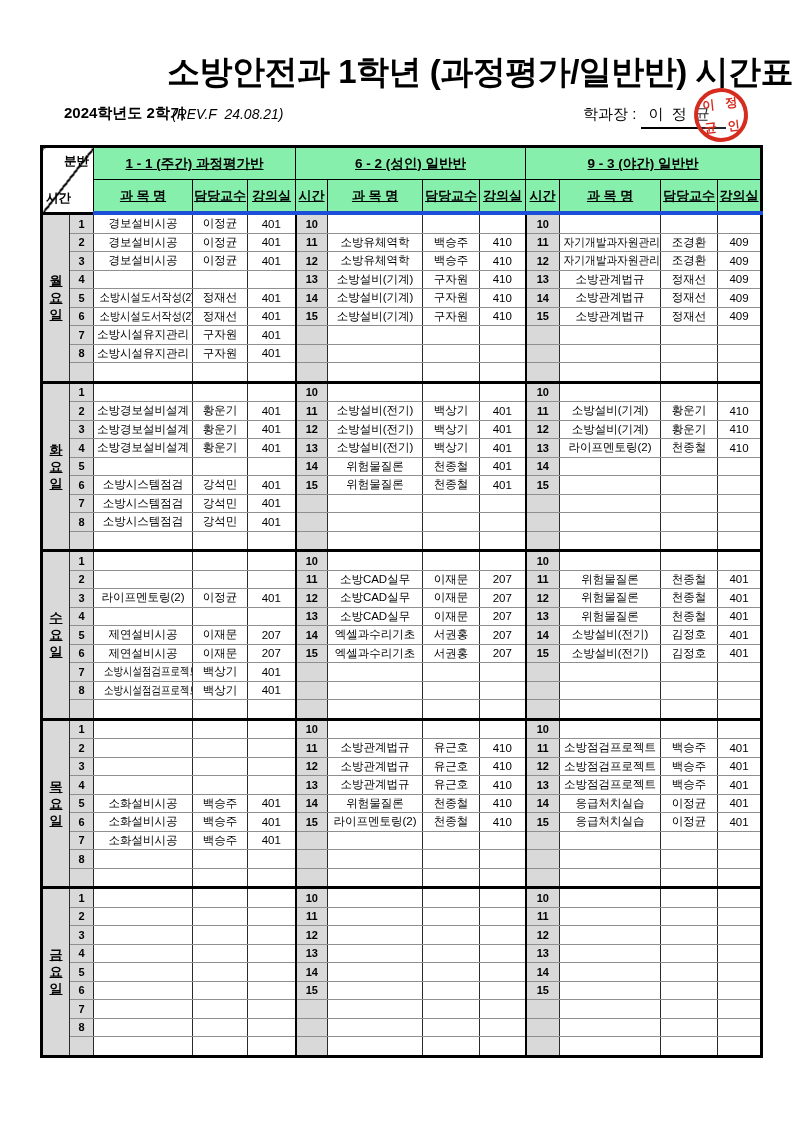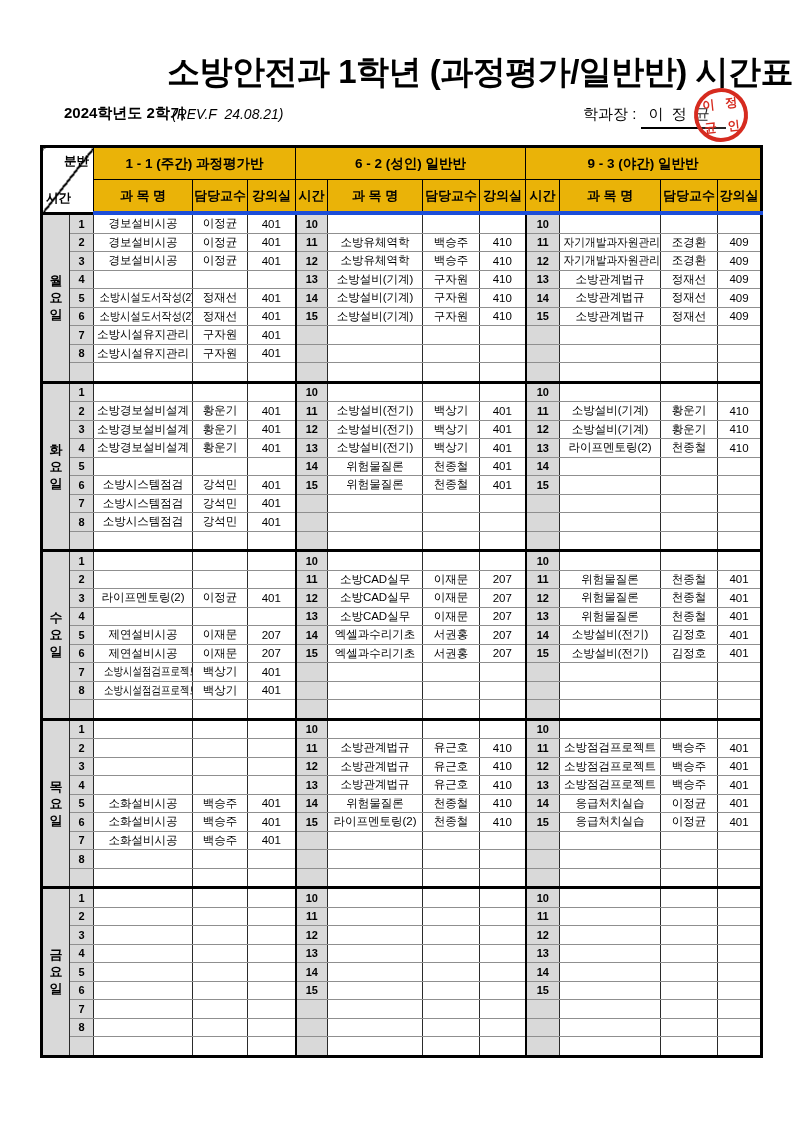--- a/index.html
+++ b/index.html
@@ -36,29 +36,30 @@
     align-items:center;justify-items:center;
     color:#d62b1f;font-weight:800;font-size:13px;line-height:13px;
     transform:rotate(-6deg);background:rgba(255,255,255,0.15);
   }
   .stamp span{display:block;transform:scale(0.95);}
 
   table.tt{
     position:absolute;left:40px;top:145px;width:720px;
     border-collapse:collapse;table-layout:fixed;
     border:3px solid #000;
+    text-decoration:underline;
   }
   .tt td{
     padding:0;overflow:hidden;text-align:center;vertical-align:middle;
     border-left:1.5px solid #2b2b2b;border-right:1.5px solid #2b2b2b;
     border-top:1.5px solid #8f8f8f;border-bottom:1.5px solid #8f8f8f;
     font-size:11.5px;white-space:nowrap;
   }
   tr.h1 td,tr.h2 td{
-    background:#eab308;font-weight:700;
+    background:#86efac;font-weight:700;
     border:1.5px solid #000;
   }
   tr.h1 td{height:31px;font-size:13.5px;}
   tr.h2 td{height:31px;font-size:13px;border-bottom:4px solid #1d4ed8;}
   td.corner{
     background:#ffffff !important;position:relative;
     background-image:linear-gradient(to bottom right,
       transparent calc(50% - 1px),#000 calc(50% - 1px),
       #000 calc(50% + 1px),transparent calc(50% + 1px)) !important;
   }

